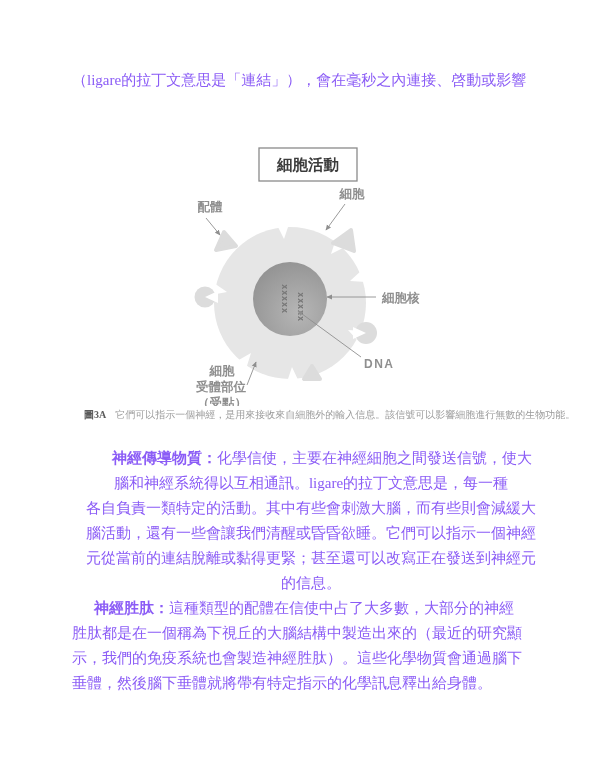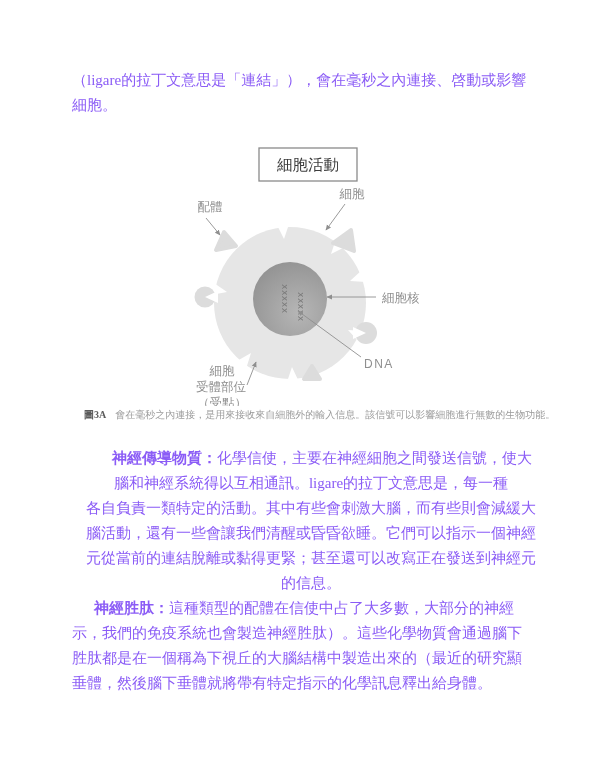--- a/index.html
+++ b/index.html
@@ -11,42 +11,41 @@
   .page{position:absolute;inset:0;background:#fff;}
   
   .textblock{position:absolute;left:72px;width:478px;color:#8b5cf6;font-size:15px;}
   .line{height:25px;line-height:25px;white-space:nowrap;}
   .line.indent{padding-left:22px;}
   .line b{font-weight:bold;}
   #intro{top:68px;}
   #para-nt{top:446px;text-align:center;}
   #para-np{top:596px;}
   
-  #figure{position:absolute;top:140px;left:0;width:484px;height:266px;}
+  #figure{position:absolute;top:140px;left:0;width:484px;height:266px;font-weight:bold;}
   
   #caption{
     position:absolute;top:407px;left:84px;width:450px;
     font-size:10px;line-height:15px;color:#9b9b9b;white-space:nowrap;
   }
   #caption .figlabel{font-weight:bold;color:#5a5a5a;margin-right:9px;font-size:10px;text-align:center;}
   svg text{font-family:"Liberation Serif","DejaVu Serif",serif;}
   svg .diag-label{fill:#8f8f8f;font-size:12.5px;}
   svg .dna-label{fill:#8f8f8f;font-size:12px;letter-spacing:1.5px;font-family:"Liberation Sans","DejaVu Sans",sans-serif;}
   svg .dna-strand{fill:#787878;font-size:9px;font-family:"DejaVu Sans Mono",monospace;letter-spacing:0.5px;}
   svg .title-text{fill:#3c3c3c;font-size:15.5px;}
   svg .lead-line{stroke:#8f8f8f;stroke-width:0.9;fill:none;}
 </style>
 </head>
 <body>
 
 <div class="page">
 
   <div id="intro" class="textblock">
     <div class="line">（ligare的拉丁文意思是「連結」），會在毫秒之內連接、啓動或影響</div>
-    <div class="line">細胞。</div>
   </div>
 
   <div id="figure">
     <svg width="600" height="266" viewBox="0 0 600 266">
       <defs>
         <radialGradient id="nucGrad" cx="62%" cy="68%" r="85%">
           <stop offset="0%" stop-color="#b6b6b6"></stop>
           <stop offset="100%" stop-color="#8d8d8d"></stop>
         </radialGradient>
         <marker id="ah" viewBox="0 0 10 10" refX="8" refY="5" markerWidth="7" markerHeight="7" orient="auto">
@@ -100,32 +99,32 @@
       <text class="dna-label" x="364" y="228">DNA</text>
       <g>
         <text class="diag-label" x="222" y="235" text-anchor="middle">細胞</text>
         <text class="diag-label" x="221" y="251" text-anchor="middle">受體部位</text>
         <text class="diag-label" x="222" y="267" text-anchor="middle">（受點）</text>
       </g>
     </svg>
   </div>
 
   <div id="caption">
-    <span class="figlabel">圖3A</span><span>會在毫秒之內連接，是用來接收來自細胞外的輸入信息。該信號可以影響細胞進行無數的生物功能。</span>
+    <span class="figlabel">圖3A</span><span>它們可以指示一個神經，是用來接收來自細胞外的輸入信息。該信號可以影響細胞進行無數的生物功能。</span>
   </div>
 
   <div id="para-nt" class="textblock">
     <div class="line indent"><b>神經傳導物質：</b><span>化學信使，主要在神經細胞之間發送信號，使大</span></div>
     <div class="line">腦和神經系統得以互相通訊。ligare的拉丁文意思是，每一種</div>
     <div class="line">各自負責一類特定的活動。其中有些會刺激大腦，而有些則會減緩大</div>
     <div class="line">腦活動，還有一些會讓我們清醒或昏昏欲睡。它們可以指示一個神經</div>
     <div class="line">元從當前的連結脫離或黏得更緊；甚至還可以改寫正在發送到神經元</div>
     <div class="line">的信息。</div>
   </div>
 
   <div id="para-np" class="textblock">
     <div class="line indent"><b>神經胜肽：</b><span>這種類型的配體在信使中占了大多數，大部分的神經</span></div>
+    <div class="line">胜肽都是在一個稱為下視丘的大腦結構中製造出來的（最近的研究顯</div>
     <div class="line">示，我們的免疫系統也會製造神經胜肽）。這些化學物質會通過腦下</div>
-    <div class="line">胜肽都是在一個稱為下視丘的大腦結構中製造出來的（最近的研究顯</div>
     <div class="line">垂體，然後腦下垂體就將帶有特定指示的化學訊息釋出給身體。</div>
   </div>
 
 </div>
 
 </body></html>

